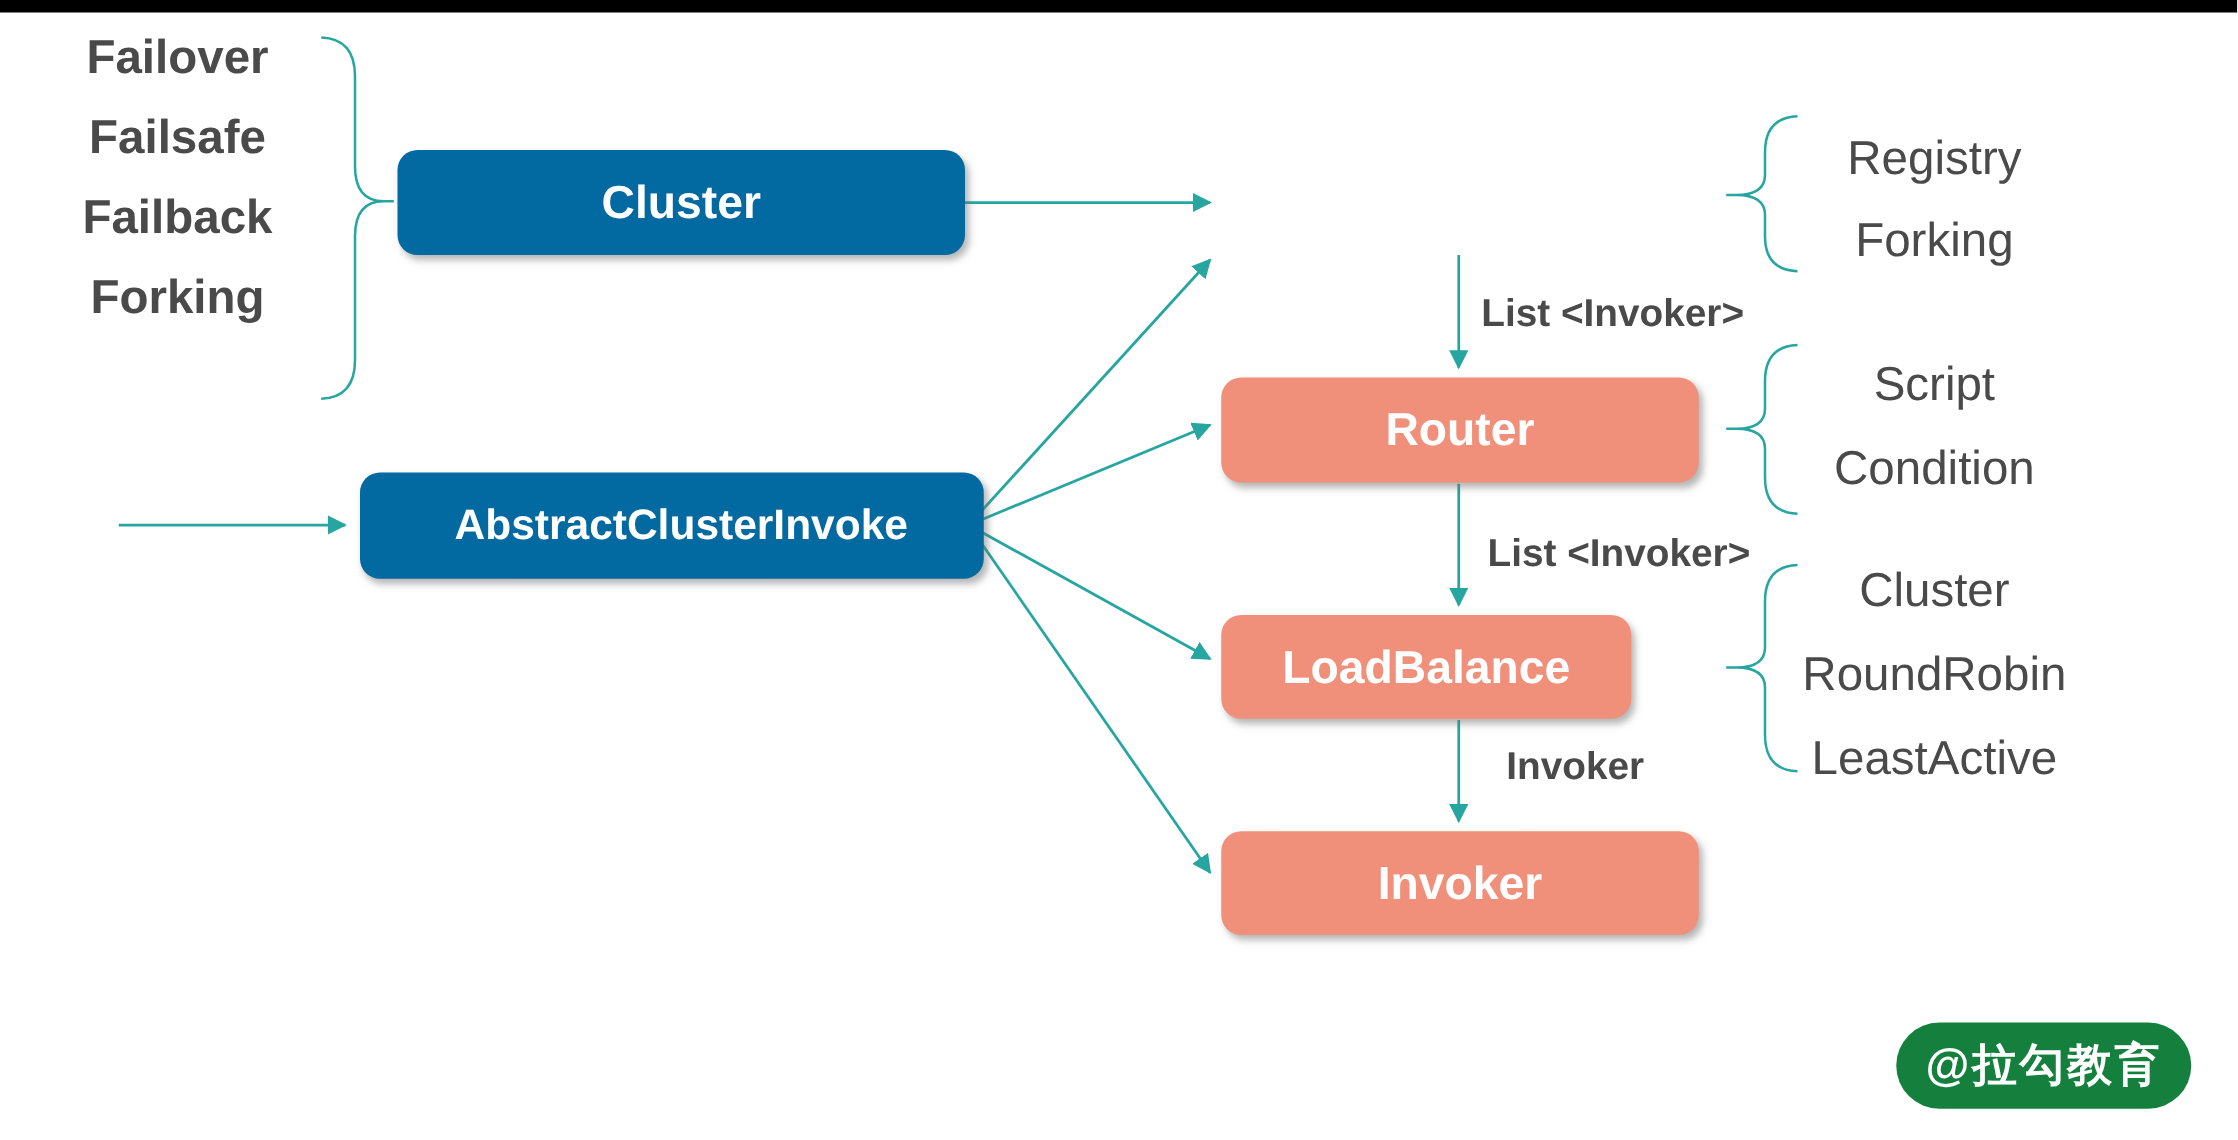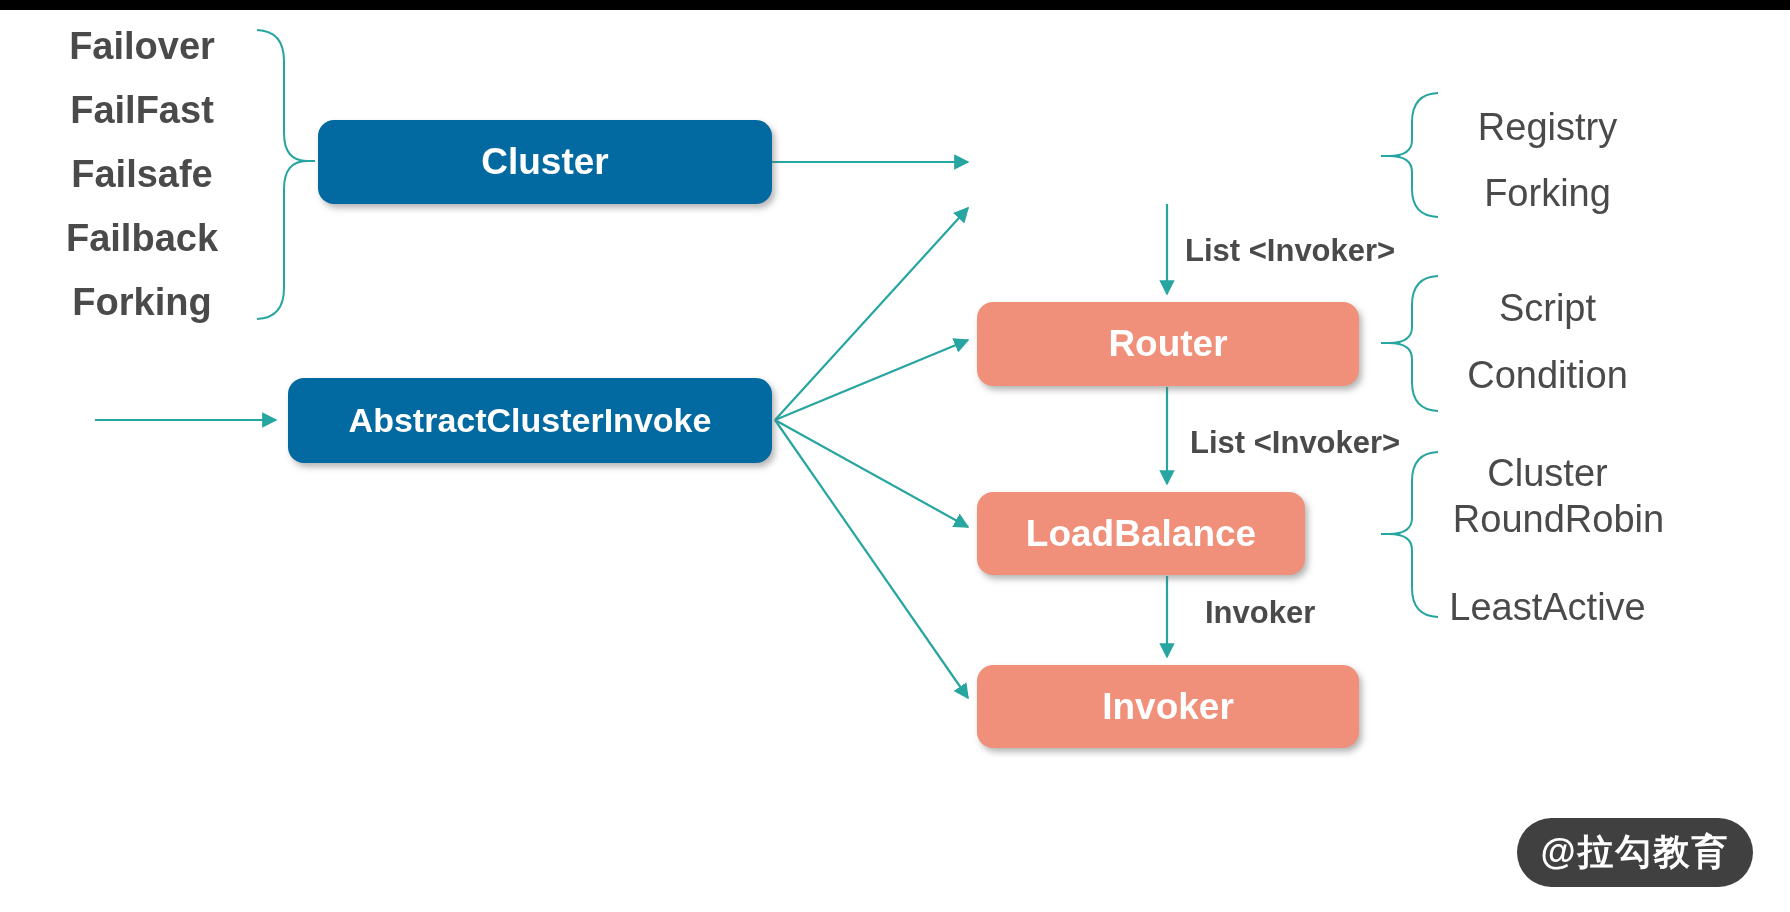--- a/index.html
+++ b/index.html
@@ -11,21 +11,21 @@
   .connector-layer{position:absolute;left:0;top:0;width:1790px;height:912px;}
 
   
   .node{
     position:absolute;border-radius:16px;display:flex;align-items:center;justify-content:center;
     color:#ffffff;font-weight:bold;box-shadow:3px 4px 6px rgba(110,110,110,0.5);
   }
   .node.green{background:#0369a1;}
   .node.salmon{background:#F1907A;}
   .node-cluster{left:318px;top:120px;width:454px;height:84px;font-size:37px;}
-  .node-aci{left:288px;top:378px;width:484px;height:85px;font-size:34px;}
+  .node-aci{left:288px;top:378px;width:484px;height:85px;font-size:34px;padding-left:15px;}
   .node-directory{left:977px;top:121px;width:382px;height:82px;font-size:37px;}
   .node-router{left:977px;top:302px;width:382px;height:84px;font-size:37px;}
   .node-loadbalance{left:977px;top:492px;width:328px;height:83px;font-size:37px;}
   .node-invoker{left:977px;top:665px;width:382px;height:83px;font-size:37px;}
 
   
   .strategy-list{
     position:absolute;left:58px;top:14px;width:168px;text-align:center;
     color:#4A4A4A;font-size:38px;font-weight:600;
   }
@@ -34,35 +34,35 @@
   
   .type-label{
     position:absolute;left:1440px;width:215px;height:46px;line-height:46px;text-align:center;
     color:#4A4A4A;font-size:38px;font-weight:400;white-space:nowrap;
   }
   .type-registry{top:104px;}
   .type-static{top:170px;}
   .type-script{top:285px;}
   .type-condition{top:352px;}
   .type-random{top:450px;}
-  .type-roundrobin{top:496px;margin-left:11px;}
+  .type-roundrobin{top:517px;}
   .type-leastactive{top:584px;}
 
   
   .edge-label{
     position:absolute;color:#4A4A4A;font-size:31px;font-weight:600;white-space:nowrap;height:38px;line-height:38px;
   }
   .edge-label-1{left:1185px;top:232px;}
   .edge-label-2{left:1190px;top:424px;}
   .edge-label-3{left:1205px;top:594px;}
 
   
   .watermark{
     position:absolute;left:1517px;top:818px;width:236px;height:69px;border-radius:35px;
-    background:#404040;display:flex;align-items:center;justify-content:center;
+    background:#15803d;display:flex;align-items:center;justify-content:center;
     color:#ffffff;font-size:36px;letter-spacing:2px;font-weight:600;
   }
 </style>
 </head>
 <body>
 
 <div class="canvas">
 
   <div class="top-bar"></div>
 
@@ -86,21 +86,20 @@
     <line x1="775" y1="420" x2="968" y2="527" stroke="#27A5A0" stroke-width="2.2" marker-end="url(#arrowhead)"></line>
     <line x1="775" y1="420" x2="968" y2="698" stroke="#27A5A0" stroke-width="2.2" marker-end="url(#arrowhead)"></line>
 
     <line x1="1167" y1="204" x2="1167" y2="294" stroke="#27A5A0" stroke-width="2.2" marker-end="url(#arrowhead)"></line>
     <line x1="1167" y1="387" x2="1167" y2="484" stroke="#27A5A0" stroke-width="2.2" marker-end="url(#arrowhead)"></line>
     <line x1="1167" y1="576" x2="1167" y2="657" stroke="#27A5A0" stroke-width="2.2" marker-end="url(#arrowhead)"></line>
   </svg>
 
   <div class="strategy-list">
     <div class="strategy-item">Failover</div>
-    <div class="strategy-item">FailFast</div>
     <div class="strategy-item">Failsafe</div>
     <div class="strategy-item">Failback</div>
     <div class="strategy-item">Forking</div>
   </div>
 
   <div class="node green node-cluster">Cluster</div>
   <div class="node green node-aci">AbstractClusterInvoke</div>
   <div class="node salmon node-router">Router</div>
   <div class="node salmon node-loadbalance">LoadBalance</div>
   <div class="node salmon node-invoker">Invoker</div>

